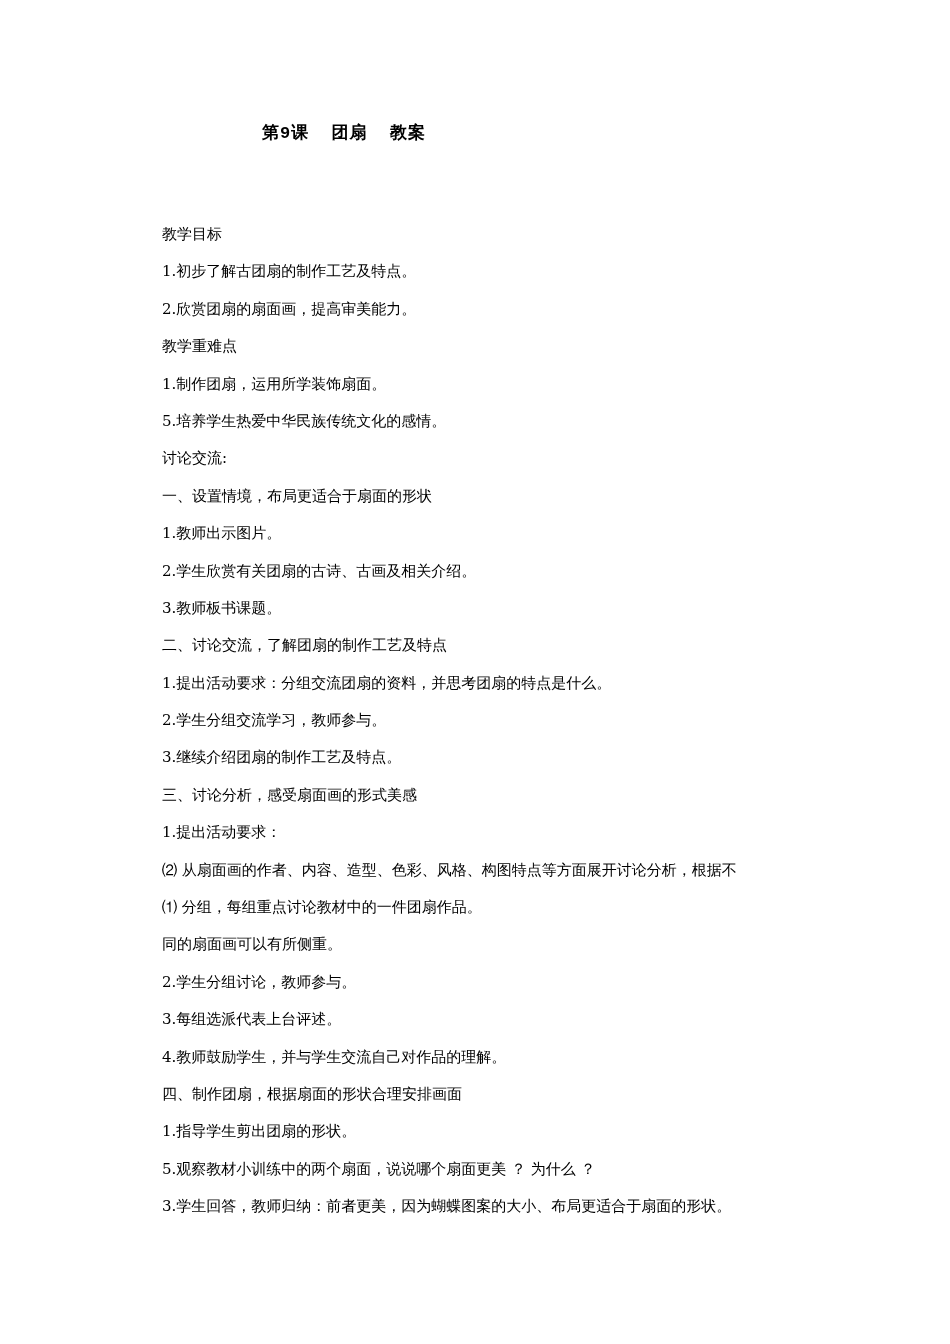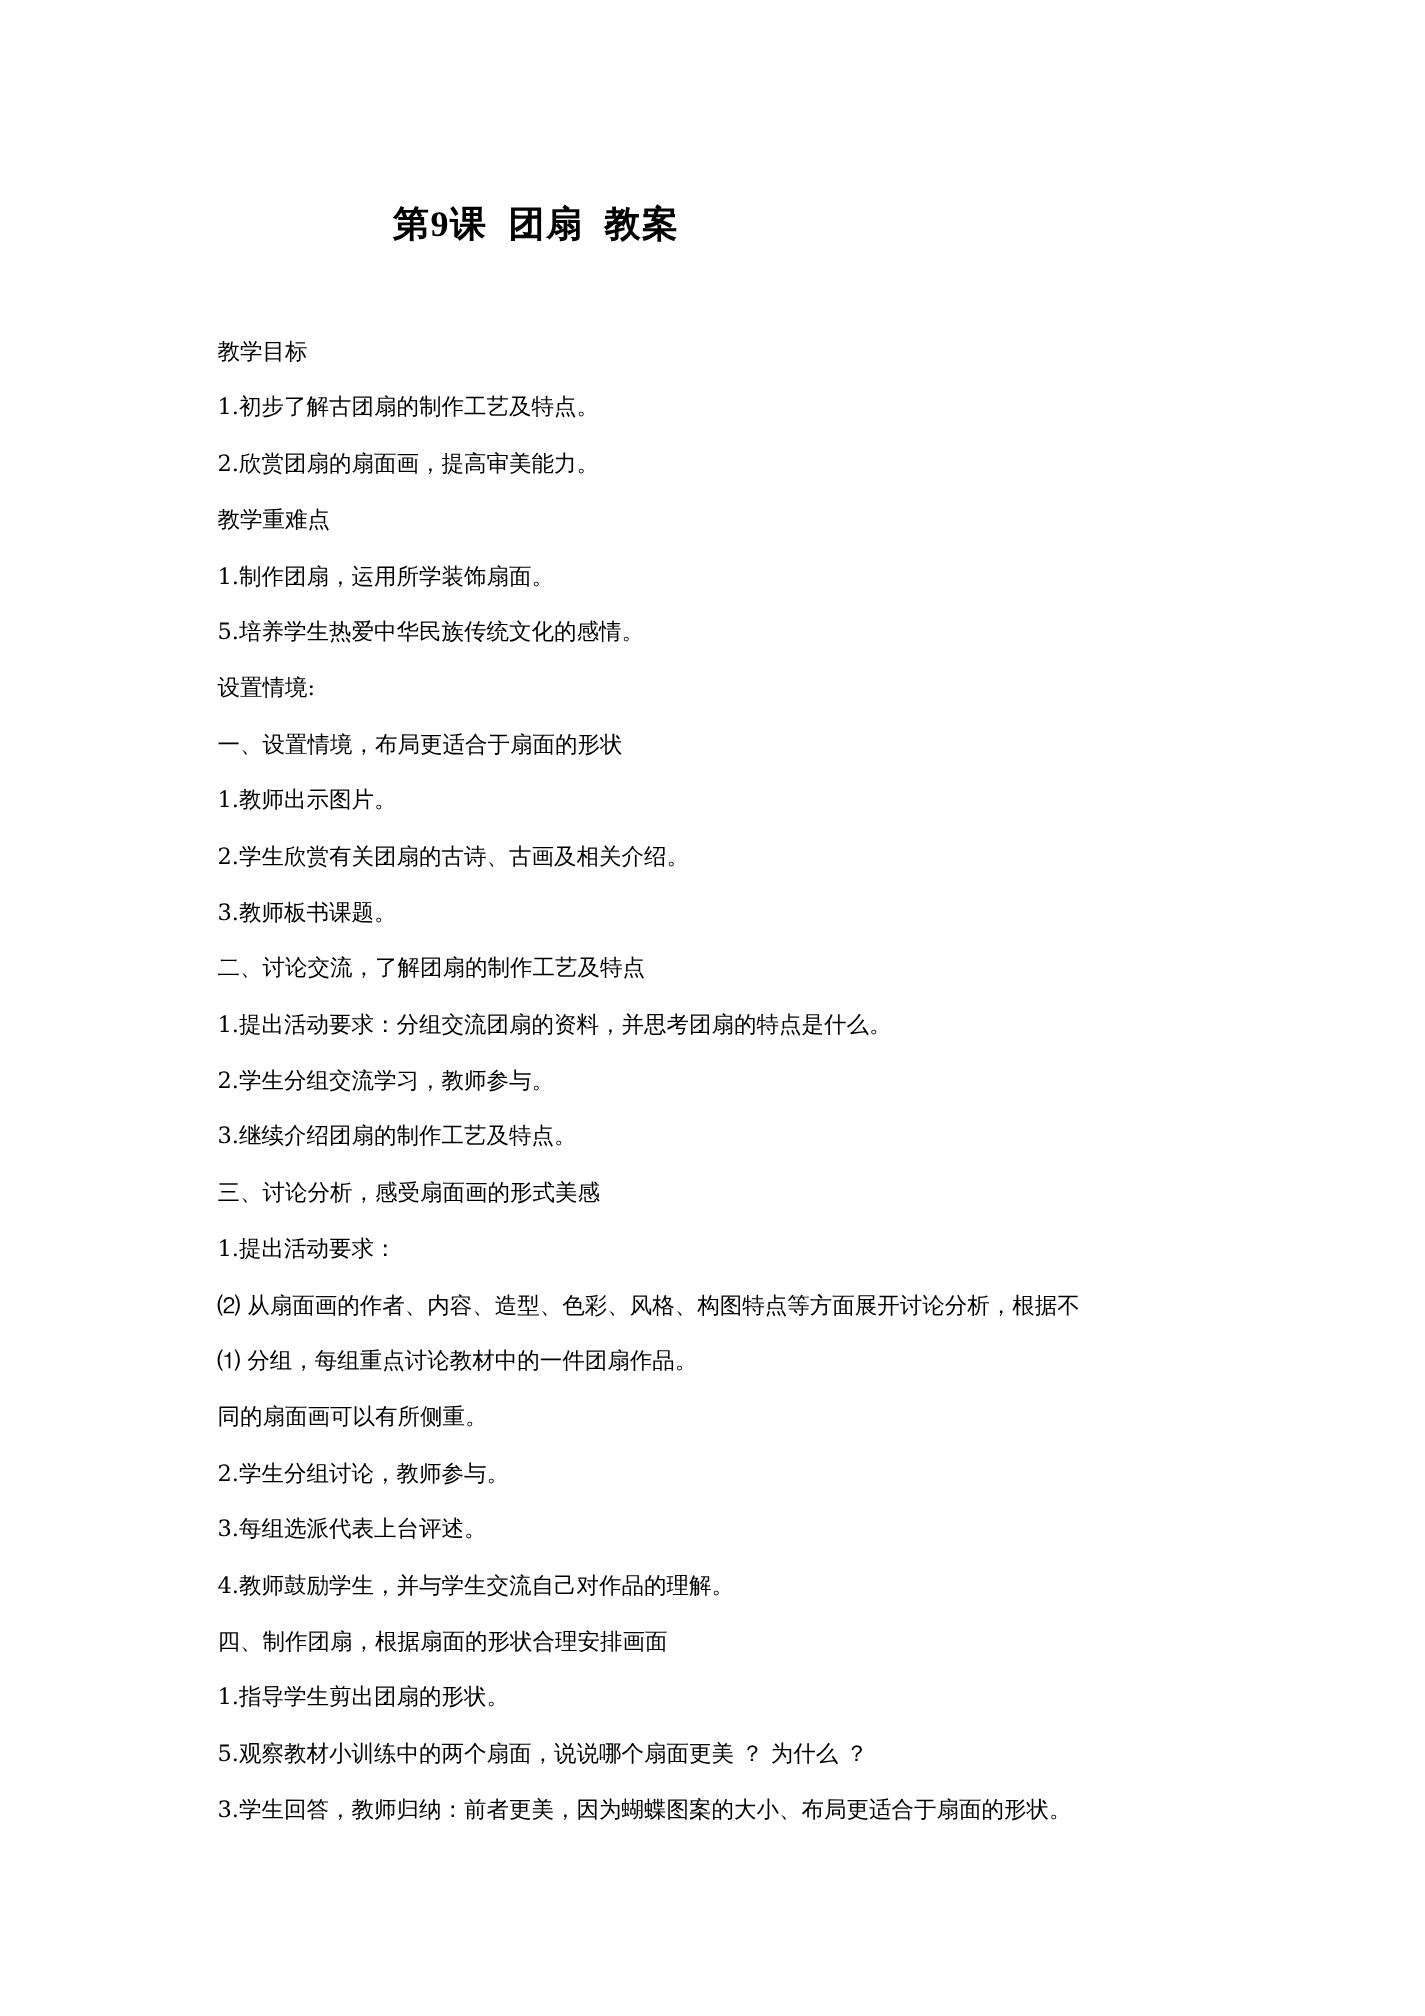--- a/index.html
+++ b/index.html
@@ -11,32 +11,32 @@
       width: 950px;
       height: 1344px;
       position: relative;
       overflow: hidden;
       font-family: "DejaVu Serif", "Liberation Serif", serif;
       color: #000000;
     }
     .title {
       position: absolute;
       left: 262px;
-      top: 132px;
-      font-family: Liberation Serif, serif;
+      top: 116px;
+      font-family: Liberation Mono, monospace;
       font-weight: bold;
-      font-size: 24px;
+      font-size: 17px;
       line-height: 36px;
       letter-spacing: 1px;
       white-space: pre;
       margin: 0;
     }
     .content {
       position: absolute;
-      left: 145px;
+      left: 162px;
       top: 216px;
       width: 670px;
     }
     .line {
       font-size: 15px;
       line-height: 37.4px;
       height: 37.4px;
       white-space: pre;
       margin: 0;
     }
@@ -46,21 +46,21 @@
 
 <h1 class="title">第9课  团扇  教案</h1>
 
 <div class="content">
   <p class="line">教学目标</p>
   <p class="line">1.初步了解古团扇的制作工艺及特点。</p>
   <p class="line">2.欣赏团扇的扇面画，提高审美能力。</p>
   <p class="line">教学重难点</p>
   <p class="line">1.制作团扇，运用所学装饰扇面。</p>
   <p class="line">5.培养学生热爱中华民族传统文化的感情。</p>
-  <p class="line">设置情境:</p>
+  <p class="line">讨论交流:</p>
   <p class="line">一、设置情境，布局更适合于扇面的形状</p>
   <p class="line">1.教师出示图片。</p>
   <p class="line">2.学生欣赏有关团扇的古诗、古画及相关介绍。</p>
   <p class="line">3.教师板书课题。</p>
   <p class="line">二、讨论交流，了解团扇的制作工艺及特点</p>
   <p class="line">1.提出活动要求：分组交流团扇的资料，并思考团扇的特点是什么。</p>
   <p class="line">2.学生分组交流学习，教师参与。</p>
   <p class="line">3.继续介绍团扇的制作工艺及特点。</p>
   <p class="line">三、讨论分析，感受扇面画的形式美感</p>
   <p class="line">1.提出活动要求：</p>

